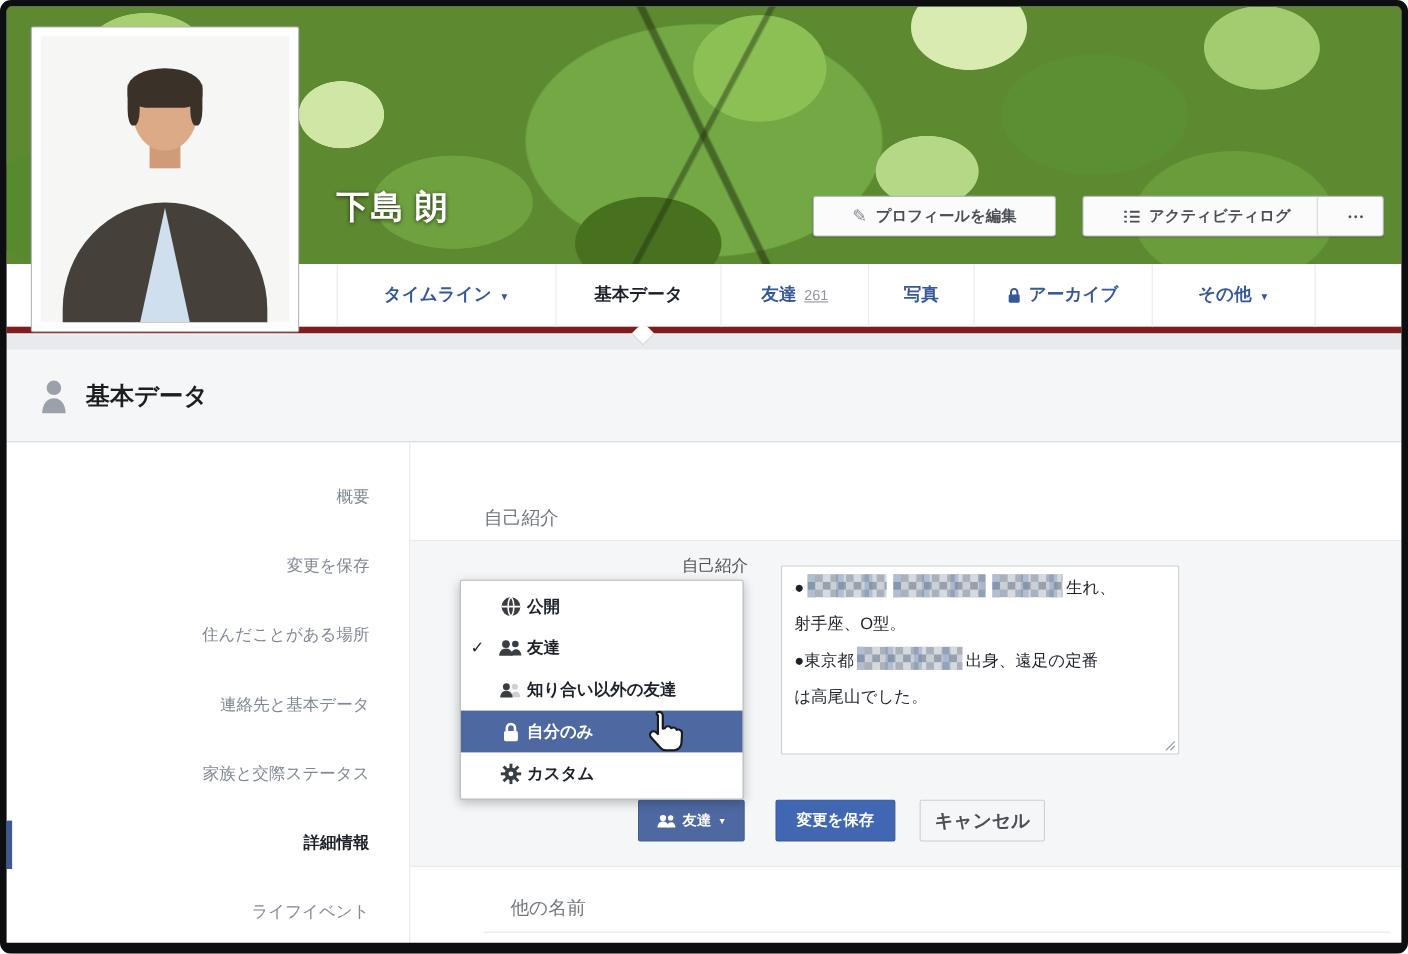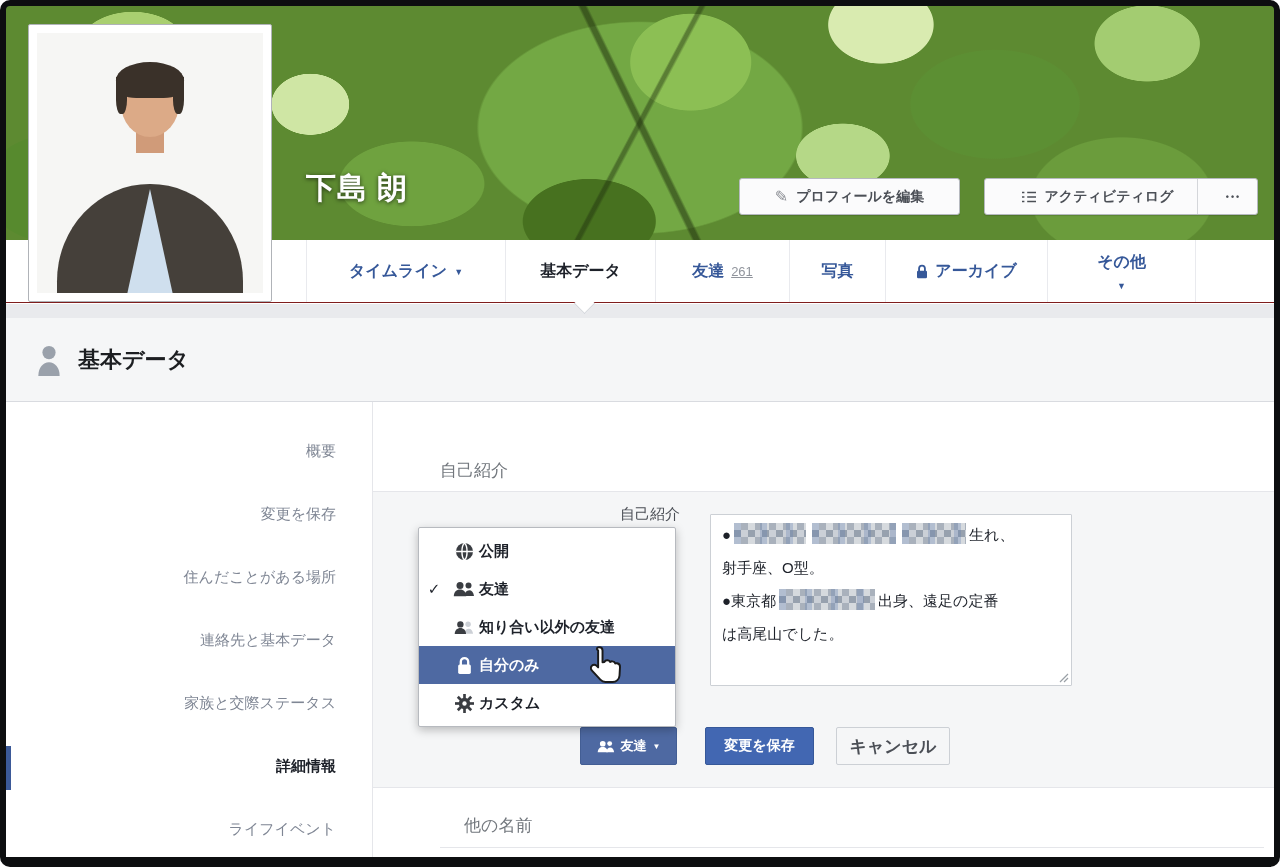--- a/index.html
+++ b/index.html
@@ -65,26 +65,26 @@
   .man-neck  { position:absolute; top:36%; left:44%; width:12%; height:10%; background:#d09b79; }
   .man-face  { position:absolute; top:14%; left:37%; width:26%; height:26%; background:#dcaa87;
                border-radius:46% 46% 50% 50%; }
   .man-hair  { position:absolute; top:11%; left:35%; width:30%; height:14%; background:#3a3129;
                border-radius:50% 50% 30% 30%; }
   .man-hair-side { position:absolute; top:17%; left:35%; width:5%; height:14%; background:#3a3129; border-radius:0 0 40% 40%; }
   .man-hair-side.r { left:auto; right:35%; }
 
   
   .nav { position:absolute; left:6px; top:240px; right:6px; height:63px; background:#fff;
-         border-bottom:1px solid #7f1d1d; z-index:2; display:flex; padding-left:300px; }
+         border-bottom:6px solid #7f1d1d; z-index:2; display:flex; padding-left:300px; }
   .tab { display:flex; align-items:center; justify-content:center; gap:7px;
          border-right:1px solid #e9eaee; font-size:16px; font-weight:bold; color:#365899; cursor:pointer; }
   .tab:first-child { border-left:1px solid #e9eaee; }
   .tab.active { color:#1d2129; }
-  .t0{width:200px;} .t1{width:150px;} .t2{width:134px;} .t3{width:96px;} .t4{width:162px;} .t5{width:148px;flex-direction:column;}
+  .t0{width:200px;} .t1{width:150px;} .t2{width:134px;} .t3{width:96px;} .t4{width:162px;} .t5{width:148px;}
   .tab .caret { font-size:9px; position:relative; top:1px; }
   .tab .count { font-size:13px; font-weight:normal; color:#90949c;text-decoration:underline; }
   .notch { position:absolute; left:577px; top:296px; width:15px; height:15px; background:#fff;
            transform:rotate(45deg); border-right:1px solid #d3d6db; border-bottom:1px solid #d3d6db; z-index:3; }
 
   
   .gap    { position:absolute; left:6px; top:304px; right:6px; height:14px; background:#e9eaed; z-index:2; }
   .header { position:absolute; left:6px; top:318px; right:6px; height:84px; background:#f5f6f7;
             border-bottom:1px solid #d9dbe0; z-index:2; display:flex; align-items:center; }
   .header-icon { margin-left:30px; }

